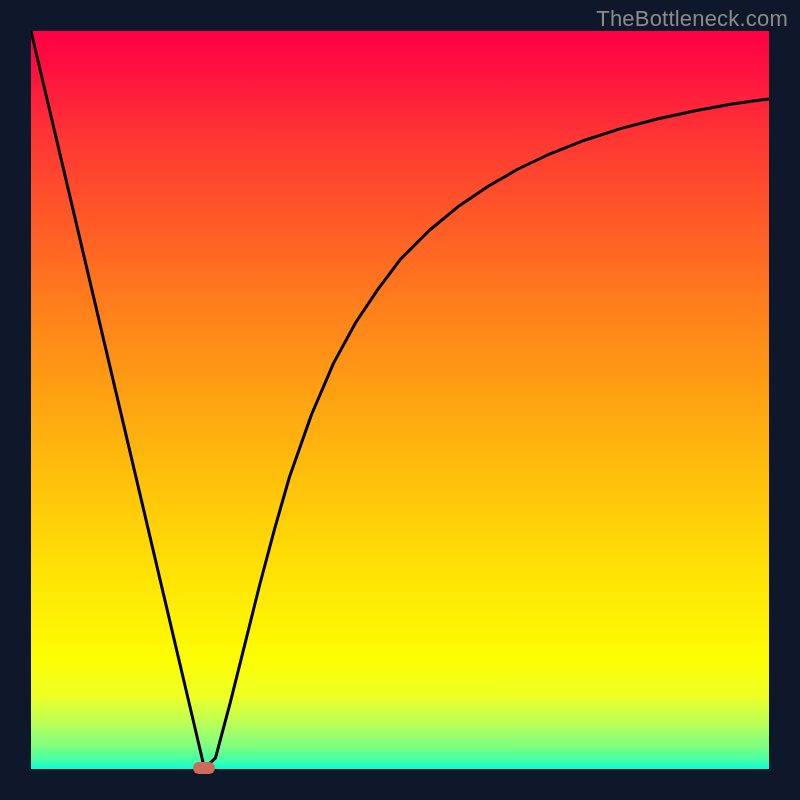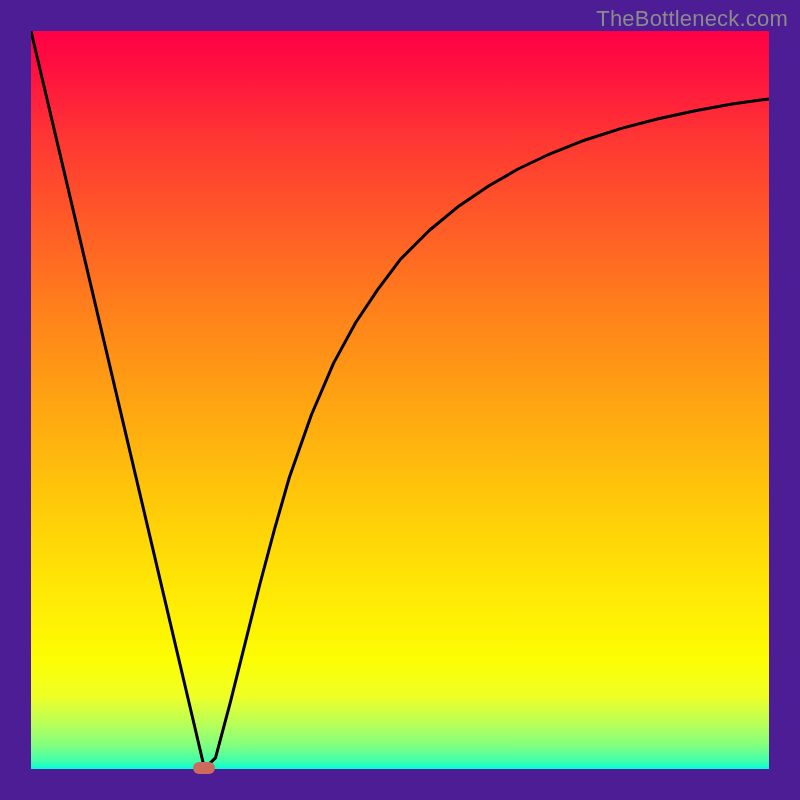--- a/index.html
+++ b/index.html
@@ -7,21 +7,21 @@
     padding: 0;
     width: 800px;
     height: 800px;
     background: #000000;
     overflow: hidden;
   }
   .frame {
     position: relative;
     width: 800px;
     height: 800px;
-    background: #4c1d95;
+    background: #0f172a;
   }
   .plot-area {
     position: absolute;
     left: 31px;
     top: 31px;
     width: 738px;
     height: 738px;
     background: linear-gradient(to bottom,
       #ff0046 0%,
       #ff1040 5%,

